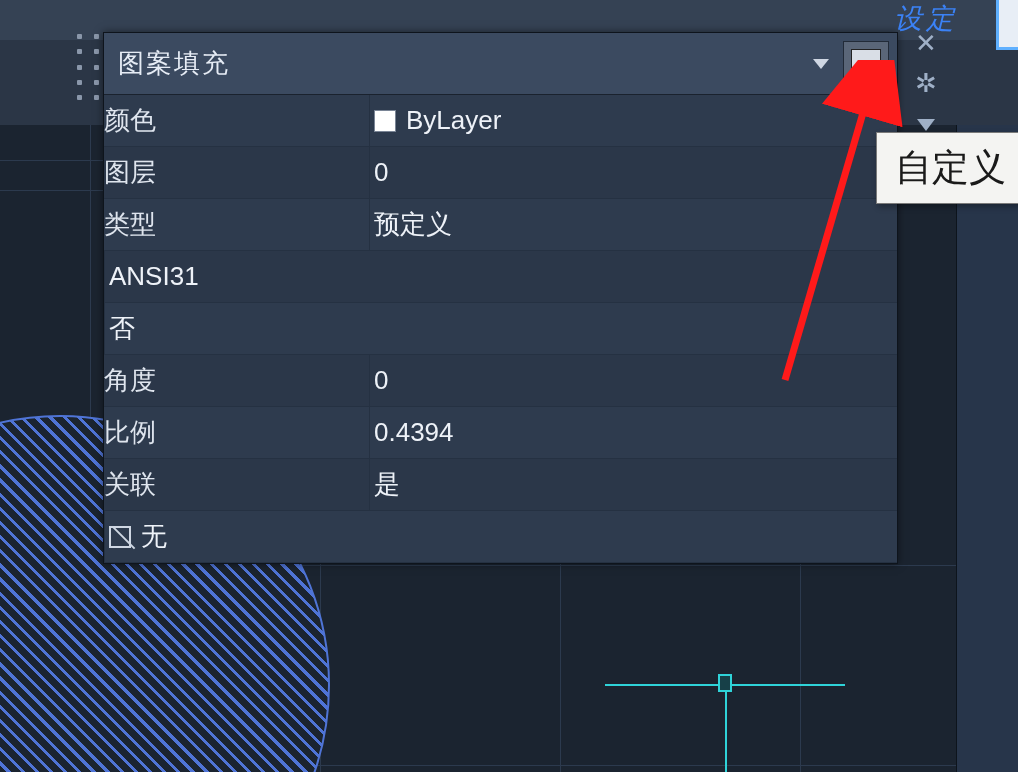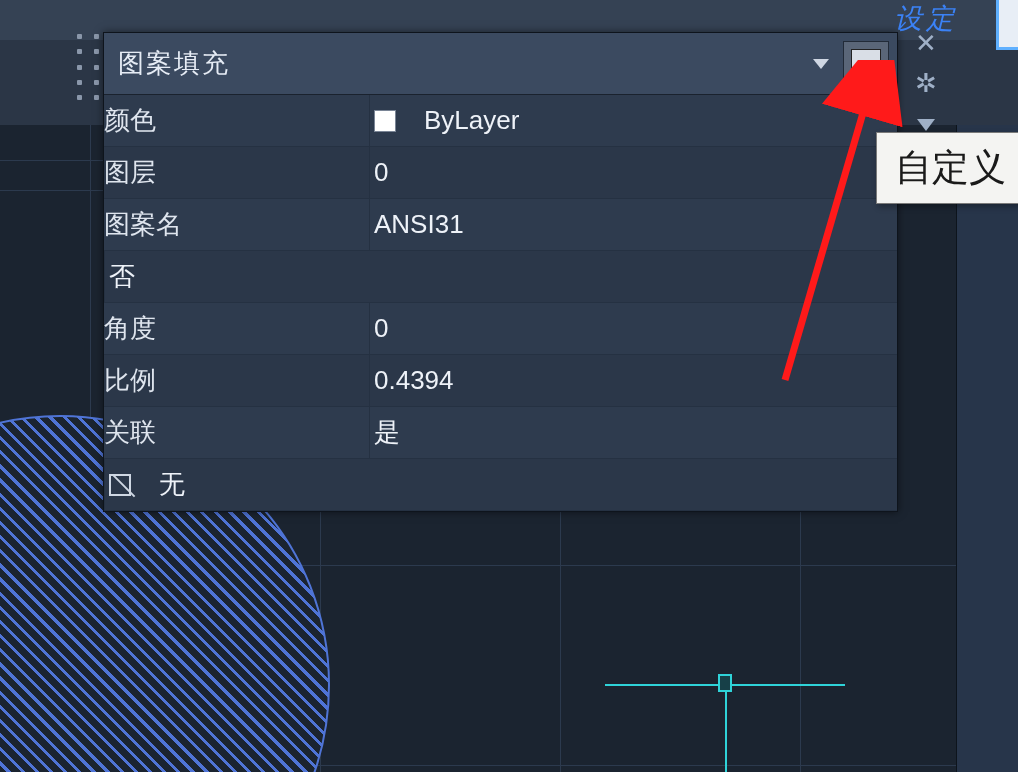--- a/index.html
+++ b/index.html
@@ -195,21 +195,21 @@
   .prop-label {
     width: 265px;
     color: #dfe5ee;
   }
   .prop-value {
     flex: 1;
     padding-left: 4px;
     color: #eef2f8;
     display:flex;
     align-items:center;
-    gap:28px;
+    gap:10px;
     border-left: 1px solid #253142;
     height:100%;
   }
 
   .color-swatch {
     width: 22px; height: 22px;
     background: #fff;
     border: 1px solid #7a8596;
     display:inline-block;
   }
@@ -350,21 +350,26 @@
           <span>ByLayer</span>
         </div>
       </div>
       <div class="prop-row">
         <div class="prop-label">图层</div>
         <div class="prop-value">
           <span>0</span>
         </div>
       </div>
       <div class="prop-row">
-        <div class="prop-label">图案名</div>
+        <div class="prop-label">类型</div>
+        <div class="prop-value">
+          <span>预定义</span>
+        </div>
+      </div>
+      <div class="prop-row">
         <div class="prop-value">
           <span>ANSI31</span>
         </div>
       </div>
       <div class="prop-row">
         <div class="prop-value">
           <span>否</span>
         </div>
       </div>
       <div class="prop-row">

